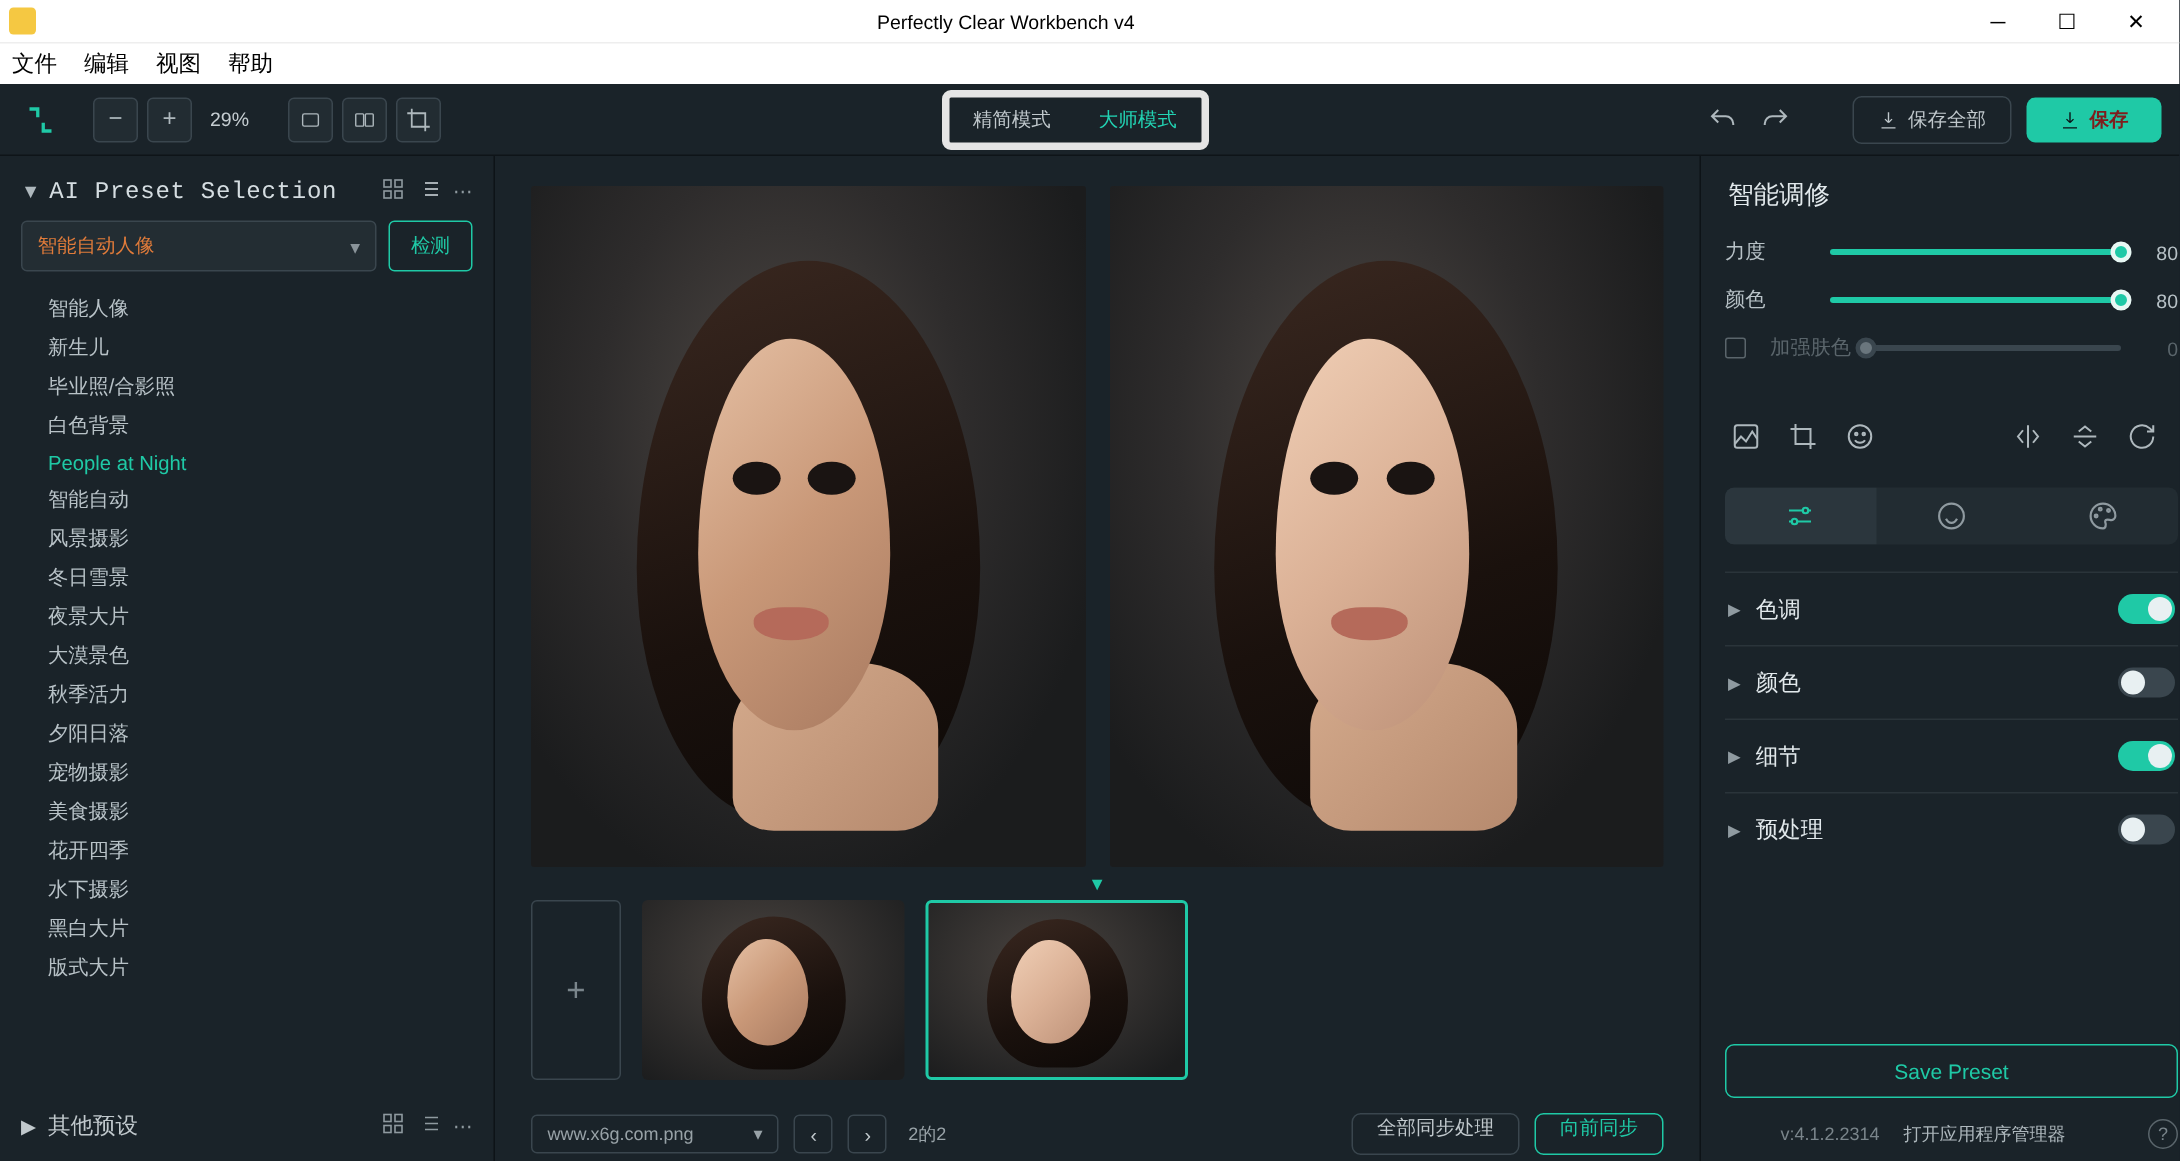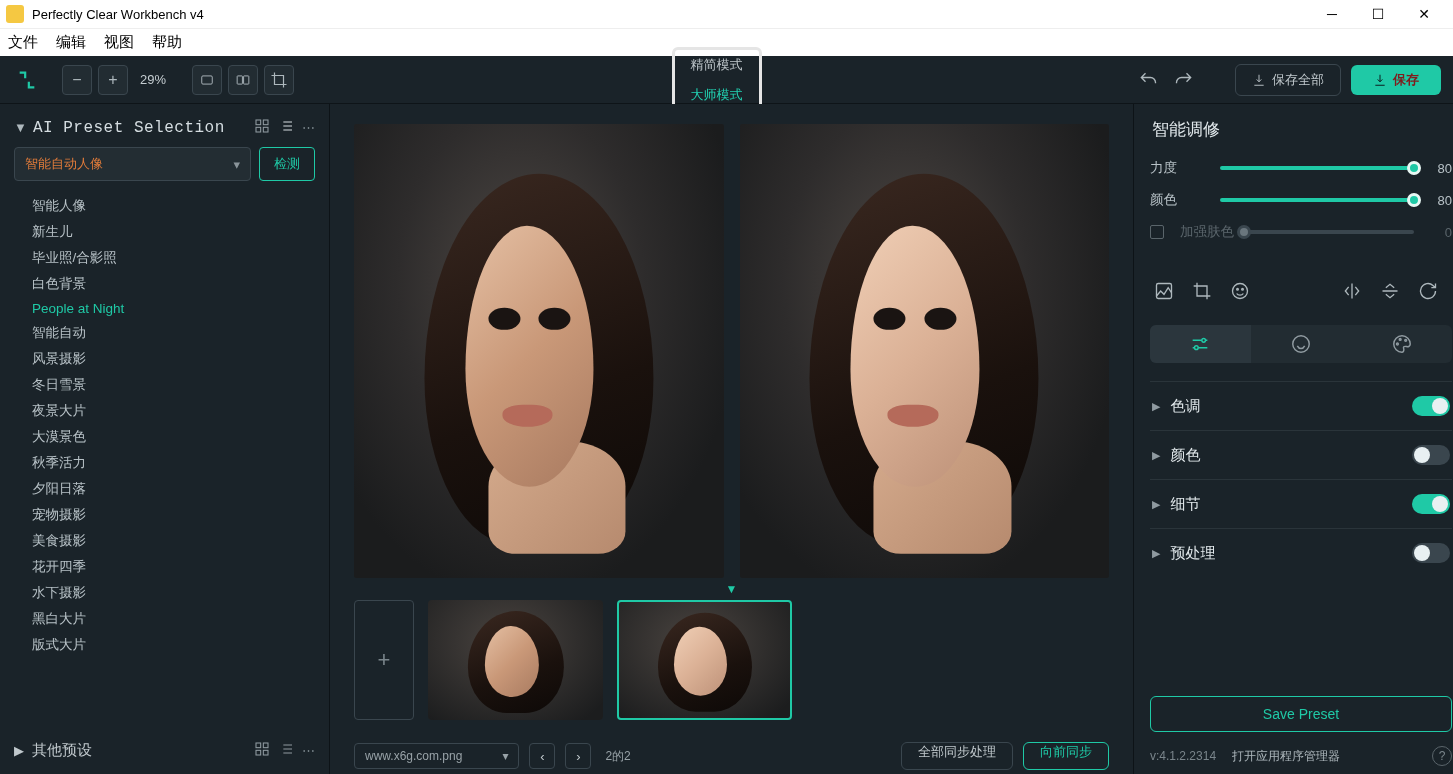--- a/index.html
+++ b/index.html
@@ -1,33 +1,33 @@
 <!DOCTYPE html>
 <html><head>
 <meta charset="utf-8">
 <style>
 * { margin:0; padding:0; box-sizing:border-box; font-family:"Microsoft YaHei",Arial,sans-serif; user-select:none; }
 body { width:1453px; height:774px; background:#1a2329; overflow:hidden; color:#c0c8cc; font-size:13px; }
 
 
 .titlebar { height:28px; background:#fff; display:flex; align-items:center; padding:0 6px; color:#000; }
 .titlebar .app-icon { width:18px; height:18px; background:#f5c842; border-radius:3px; margin-right:8px; }
-.titlebar .title { flex:1; font-size:13px; }
+.titlebar .title { flex:1; font-size:13px;text-align:center; }
 .titlebar .winbtn { width:46px; height:28px; display:flex; align-items:center; justify-content:center; font-size:14px; }
 
 
 .menubar { height:28px; background:#fff; color:#000; display:flex; align-items:center; padding:0 8px; gap:18px; font-size:15px; border-top:1px solid #eee; }
 
 
 .toolbar { height:48px; background:#1a2329; display:flex; align-items:center; padding:0 12px; border-bottom:1px solid #0e1418; }
 .tb-btn { height:30px; min-width:30px; border:1px solid #3a464e; border-radius:4px; display:flex; align-items:center; justify-content:center; margin-right:6px; color:#aeb8bd; font-size:16px; background:#222c32;}
 .tb-logo { width:30px; height:30px; display:flex; align-items:center; justify-content:center; margin-right:20px;}
 .tb-logo svg { width:22px; height:22px; }
 .zoom-lbl { margin:0 12px 0 6px; color:#c5cdd1; }
-.center-modes { display:flex; border:3px solid #e5e5e5; border-radius:6px; overflow:hidden;flex-direction:column; }
+.center-modes { display:flex; border:5px solid #e5e5e5; border-radius:6px; overflow:hidden; }
 .center-modes .mode { padding:6px 16px; font-size:13px; }
 .mode.active { color:#22d3b3; }
 .spacer { flex:1; }
 .save-all { padding:6px 16px; border:1px solid #3a464e; border-radius:6px; margin-right:10px; display:flex; align-items:center; gap:6px;}
 .save-main { padding:6px 22px; background:#1fc9a6; color:#7f1d1d; border-radius:6px; display:flex; align-items:center; gap:6px; font-weight:700;}
 
 
 .main { display:flex; height:calc(774px - 28px - 28px - 48px); }
 .left { width:330px; background:#1a2329; border-right:1px solid #0d1317; padding:14px 14px 0 14px; display:flex; flex-direction:column;}
 .left-hdr { display:flex; align-items:center; margin-bottom:10px;}
@@ -95,21 +95,21 @@
 
 .acc { display:flex; align-items:center; padding:14px 2px; border-top:1px solid #2a343a;}
 .acc .tri { margin-right:10px; color:#8f9aa0; font-size:11px;}
 .acc .name { flex:1; font-size:15px; color:#e2e9ec; font-weight:500;}
 .toggle { width:38px; height:20px; border-radius:10px; position:relative; background:#3a464e;}
 .toggle.on { background:#1fc9a6;}
 .toggle .k { position:absolute; width:16px; height:16px; background:#e8f0f2; border-radius:50%; top:2px; left:2px;}
 .toggle.on .k { left:auto; right:2px;}
 
 .save-preset { margin:8px 0 14px 0; height:36px; border:1px solid #1fc9a6; border-radius:6px; color:#1fc9a6; display:flex; align-items:center; justify-content:center; font-size:14px;}
-.right-foot { display:flex; align-items:center; font-size:12px; color:#7a858b; gap:16px;}
+.right-foot { display:flex; align-items:center; font-size:12px; color:#7a858b; gap:16px;margin-left:37px;}
 .right-foot .link { color:#aeb8bd;}
 .help { width:20px; height:20px; border:1px solid #5a656b; border-radius:50%; display:flex; align-items:center; justify-content:center; margin-left:auto; font-size:12px;}
 
 svg { fill:none; stroke:currentColor; stroke-width:1.6; }
 </style>
 </head>
 <body>
 
 <div class="titlebar">
   <div class="app-icon"></div>

